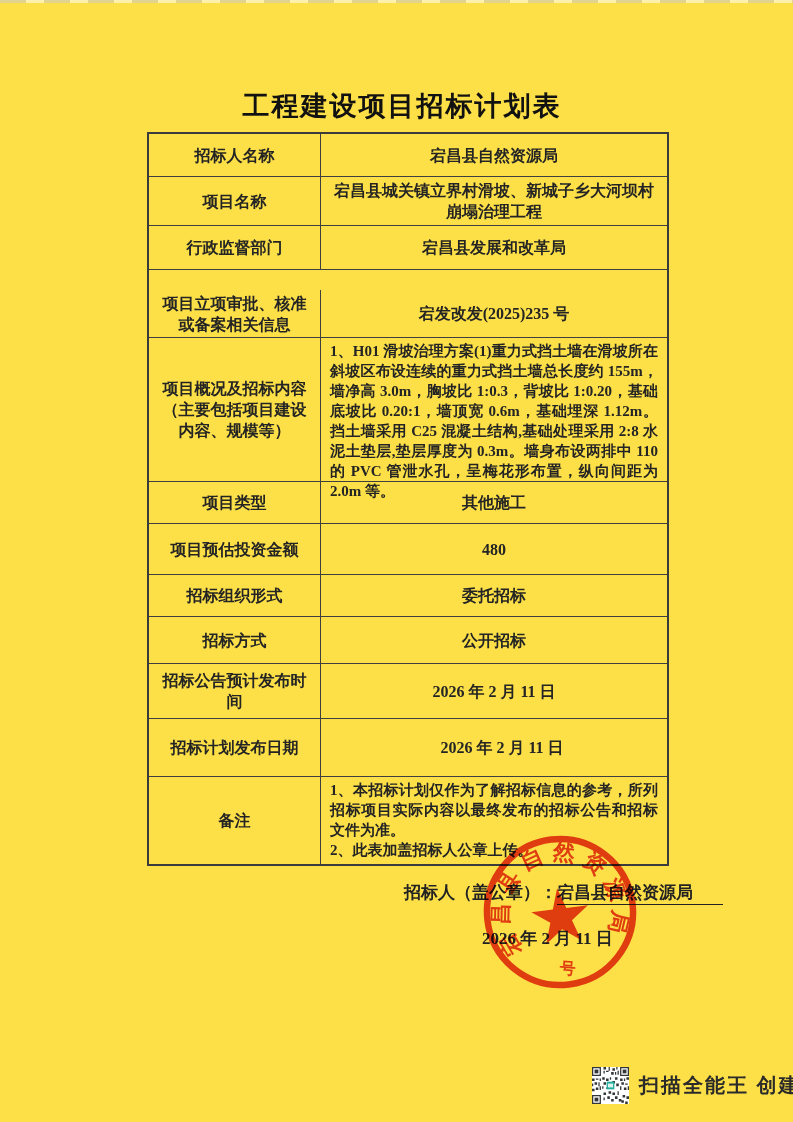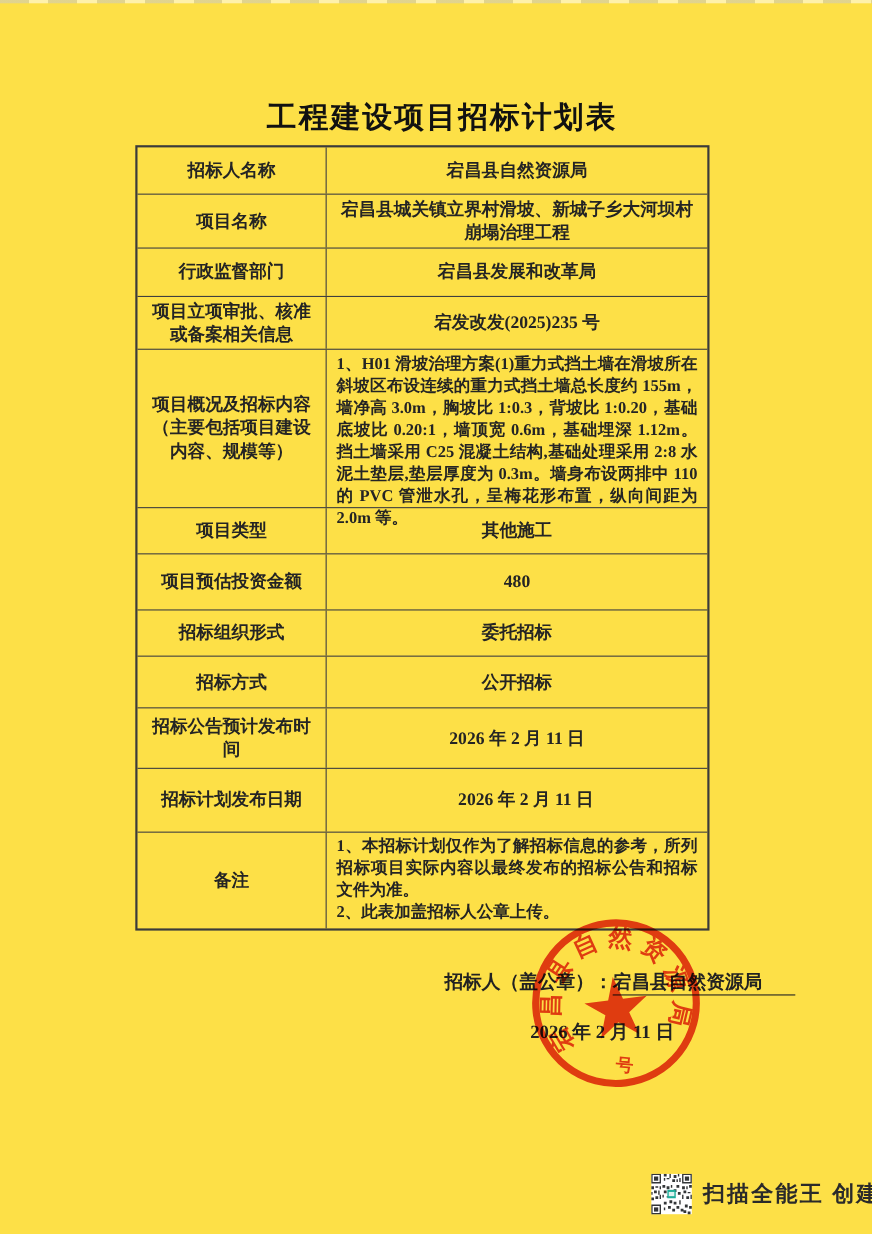--- a/index.html
+++ b/index.html
@@ -18,21 +18,21 @@
   }
   .doc-title{
     position:absolute;top:88px;left:141px;width:522px;
     text-align:center;
     font-size:27px;font-weight:bold;letter-spacing:2px;
     color:#111111;
     margin:0;
   }
   
   .tender-table{
-    position:absolute;left:123px;top:132px;width:522px;
+    position:absolute;left:147px;top:132px;width:522px;
     border:2px solid #3b3b3b;
     box-sizing:border-box;
     display:flex;flex-direction:column;
   }
   .t-row{display:flex;box-sizing:border-box;border-bottom:1.5px solid #3f3f3f;}
   .t-row:last-child{border-bottom:none;}
   .t-label{
     width:172px;flex:0 0 172px;
     border-right:1.5px solid #3f3f3f;
     box-sizing:border-box;
@@ -50,21 +50,21 @@
     padding:2px 8px;line-height:21px;
     color:#242424;
   }
   .t-value.left{
     justify-content:flex-start;align-items:flex-start;
     text-align:justify;
     font-size:15px;line-height:20px;
     padding:3px 9px;
     white-space:pre-line;
   }
-  .r0{height:43px;} .r1{height:49px;} .r2{height:44px;} .r3{height:48px;}
+  .r0{height:43px;} .r1{height:49px;} .r2{height:44px;} .r3{height:48px;margin-top:20px;}
   .r4{height:144px;} .r5{height:42px;} .r6{height:51px;} .r7{height:42px;justify-content:flex-end;}
   .r8{height:47px;} .r9{height:55px;} .r10{height:58px;gap:16px;} .r11{height:87px;}
   
   .sig-line{
     position:absolute;left:404px;top:881px;
     font-size:17px;font-weight:bold;color:#222;
     white-space:nowrap;
   }
   .sig-name{
     border-bottom:1.6px solid #222;

